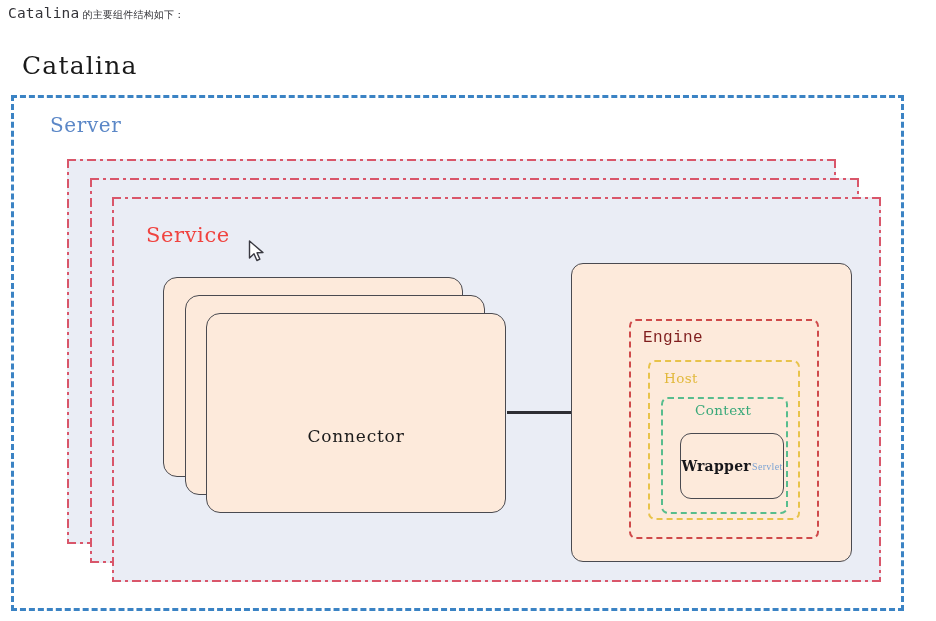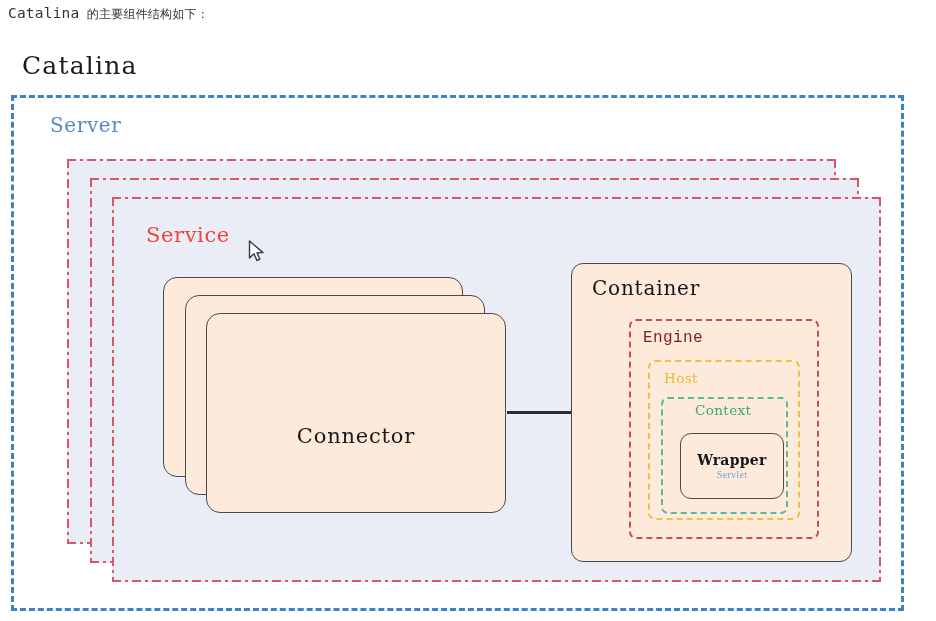--- a/index.html
+++ b/index.html
@@ -27,22 +27,22 @@
     position: absolute;
     left: 8px;
     top: 5px;
     font-family: "DejaVu Sans Mono", monospace;
     font-size: 14.5px;
     color: #333338;
     white-space: nowrap;
     letter-spacing: 0.2px;
   }
   .intro .cjk {
-    font-family: Liberation Mono, monospace;
-    font-size: 12px;
+    font-family: Liberation Sans, sans-serif;
+    font-size: 10px;
   }
 
   .title-catalina {
     position: absolute;
     left: 22px;
     top: 51px;
     font-family: "DejaVu Serif", serif;
     font-size: 25px;
     color: #1a1a1a;
     letter-spacing: 1.2px;
@@ -121,21 +121,21 @@
   .conn-label {
     position: absolute;
     left: 206px;
     top: 313px;
     width: 300px;
     height: 246px;
     display: flex;
     align-items: center;
     justify-content: center;
     font-family: "DejaVu Serif", serif;
-    font-size: 21px;
+    font-size: 17px;
     color: #1b1b1b;
     letter-spacing: 0.8px;
     text-align: center;
   }
 
   
   .link-line {
     position: absolute;
     left: 507px;
     top: 411px;
@@ -235,21 +235,21 @@
     position: absolute;
     left: 680px;
     top: 433px;
     width: 104px;
     height: 66px;
     background: #fdeadb;
     border: 1.6px solid #4a4a50;
     border-radius: 11px;
     box-sizing: border-box;
     display: flex;
-    flex-direction: column;
+    flex-direction: row;
     align-items: center;
     justify-content: center;
     gap: 1px;
   }
   .wrapper-title {
     font-family: "DejaVu Serif", serif;
     font-size: 14px;
     font-weight: bold;
     color: #16161a;
     letter-spacing: 0.3px;
@@ -289,21 +289,20 @@
   <div class="service-label">Service</div>
 
   <div class="connector-card conn-1"></div>
   <div class="connector-card conn-2"></div>
   <div class="connector-card conn-3"></div>
   <div class="conn-label">Connector</div>
 
   <div class="link-line"></div>
 
   <div class="container-box"></div>
-  <div class="container-label">Container</div>
 
   <div class="engine-box"></div>
   <div class="engine-label">Engine</div>
 
   <div class="host-box"></div>
   <div class="host-label">Host</div>
 
   <div class="context-box"></div>
   <div class="context-label">Context</div>
 

